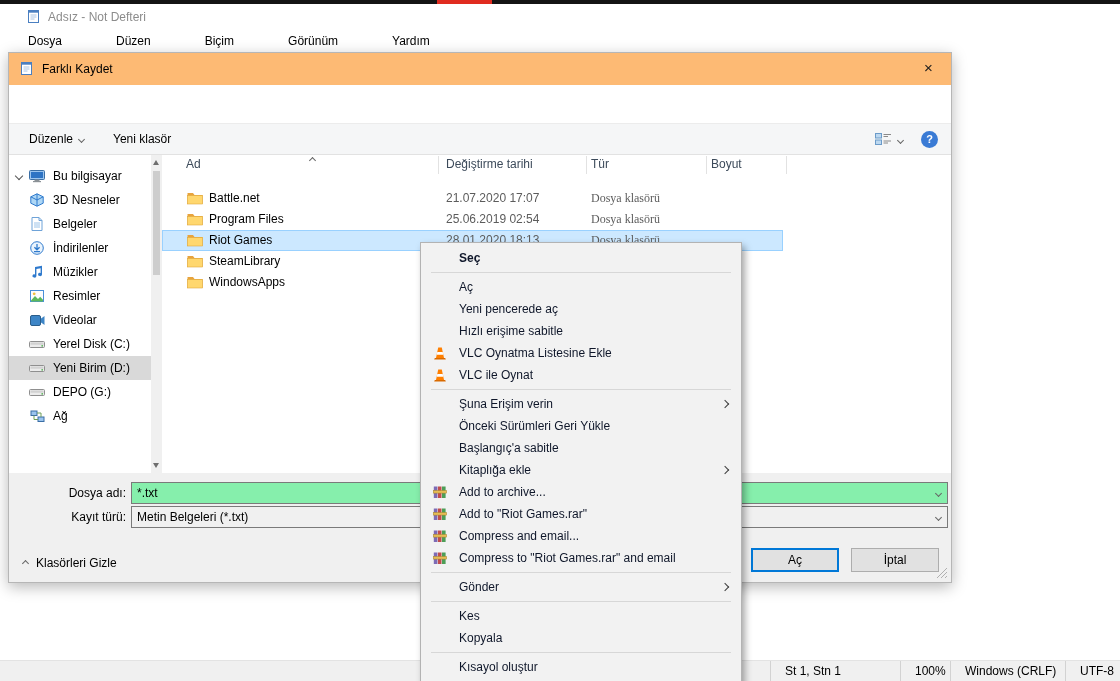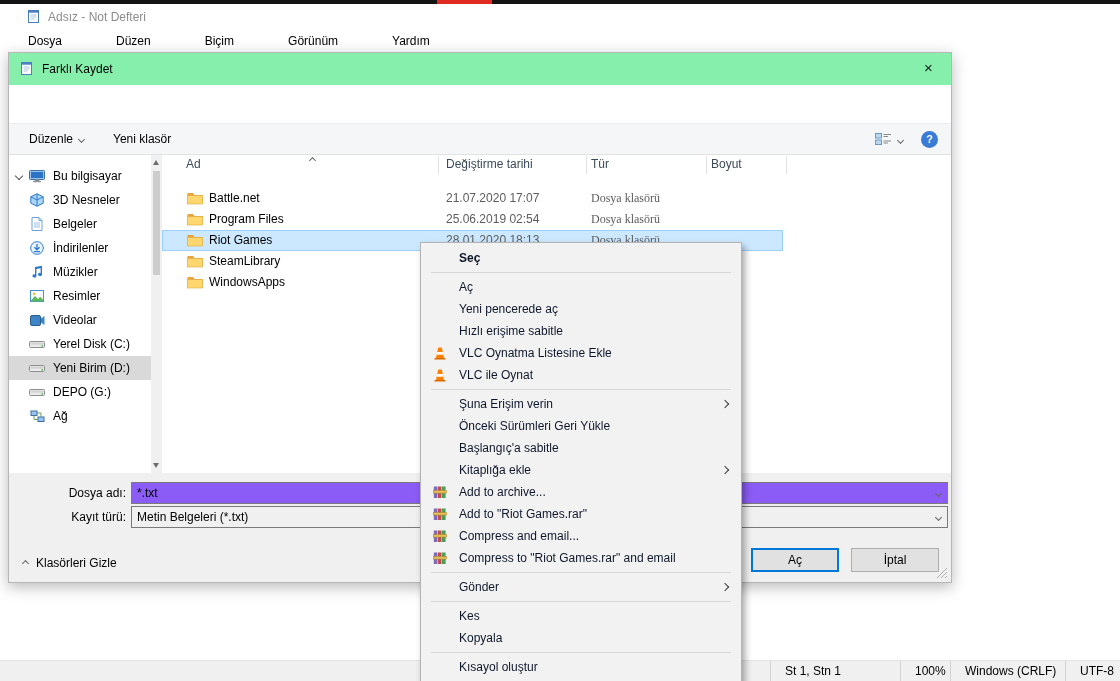--- a/index.html
+++ b/index.html
@@ -20,21 +20,21 @@
   .np-statusbar { position:absolute; left:0; top:660px; width:1120px; height:21px; background:#f0f0f0; border-top:1px solid #e3e3e3; }
   .sb-sec { position:absolute; top:0; height:20px; line-height:20px; padding-left:14px; border-left:1px solid #d2d2d2; white-space:nowrap; }
   .sb-cursor { left:770px; width:130px; }
   .sb-zoom   { left:900px; width:50px;  }
   .sb-eol    { left:950px; width:115px; }
   .sb-enc    { left:1065px; width:55px; }
 
   
   .dialog { position:absolute; left:8px; top:52px; width:944px; height:531px; background:#f0f0f0;
             border:1px solid #b6b6b6; box-shadow:0 4px 14px rgba(0,0,0,.28); }
-  .dlg-titlebar { position:absolute; left:0; top:0; width:100%; height:32px; background:#86efac; display:flex; align-items:center; padding-left:10px; }
+  .dlg-titlebar { position:absolute; left:0; top:0; width:100%; height:32px; background:#fdba74; display:flex; align-items:center; padding-left:10px; }
   .dlg-titlebar .ic { width:16px; height:16px; display:inline-flex; }
   .dlg-title { margin-left:7px; }
   .dlg-close { position:absolute; right:0; top:0; width:45px; height:30px; text-align:center; line-height:30px; font-size:15px; color:#1a1a1a; cursor:default; }
 
   .dlg-nav { position:absolute; left:0; top:32px; width:100%; height:38px; background:#fff; }
   .nav-btn { position:absolute; width:22px; height:22px; top:40px; text-align:center; line-height:22px; font-size:15px; }
   .nav-back { left:12px; color:#2c6fb7; }
   .nav-fwd  { left:38px; color:#bdbdbd; }
   .nav-chevbox { position:absolute; left:63px; top:48px; }
   .nav-up   { left:82px; color:#4a4a4a; }
@@ -87,21 +87,21 @@
   .file-rows { position:absolute; left:153px; top:33px; width:783px; }
   .file-row { position:relative; width:621px; height:21px; cursor:default; }
   .file-row.f-selected { background:#cce8ff; box-shadow:inset 0 0 0 1px #99d1ff; }
   .fr-icon { position:absolute; left:25px; top:3px; width:16px; height:14px; display:inline-flex; }
   .fr-name { position:absolute; left:47px; top:3px; white-space:nowrap; }
   .fr-date { position:absolute; left:284px; top:3px; color:#5c5c5c; white-space:nowrap; }
   .fr-type { position:absolute; left:429px; top:3px; color:#5c5c5c; white-space:nowrap;font-family:Liberation Serif, serif; }
 
   .fld-label { position:absolute; left:20px; width:97px; text-align:right; height:22px; line-height:22px; }
   .lab1 { top:429px; } .lab2 { top:453px; }
-  .combo { position:absolute; left:122px; width:817px; height:22px; border:1px solid #7a7a7a; background:#8b5cf6; }
+  .combo { position:absolute; left:122px; width:817px; height:22px; border:1px solid #7a7a7a; background:#86efac; }
   .combo1 { top:429px; } .combo2 { top:453px; background:#f0f0f0; }
   .combo input { width:calc(100% - 20px); height:100%; border:none; outline:none; padding:0 5px; font:12px "Liberation Sans","DejaVu Sans",sans-serif; background:transparent; }
   .combo .val { display:inline-block; padding:0 5px; line-height:20px; }
   .combo-chev { position:absolute; right:0; top:0; width:18px; height:100%; display:flex; align-items:center; justify-content:center; }
 
   .hide-folders { position:absolute; left:14px; top:499px; height:22px; display:flex; align-items:center; gap:8px; cursor:default; }
   .btn { position:absolute; top:495px; width:88px; height:24px; text-align:center; background:#e1e1e1; cursor:default; }
   .btn-open { left:742px; border:2px solid #0078d7; line-height:20px; }
   .btn-cancel { left:842px; border:1px solid #adadad; line-height:22px; }
   .resize-grip { position:absolute; right:3px; bottom:3px; width:12px; height:12px; }

